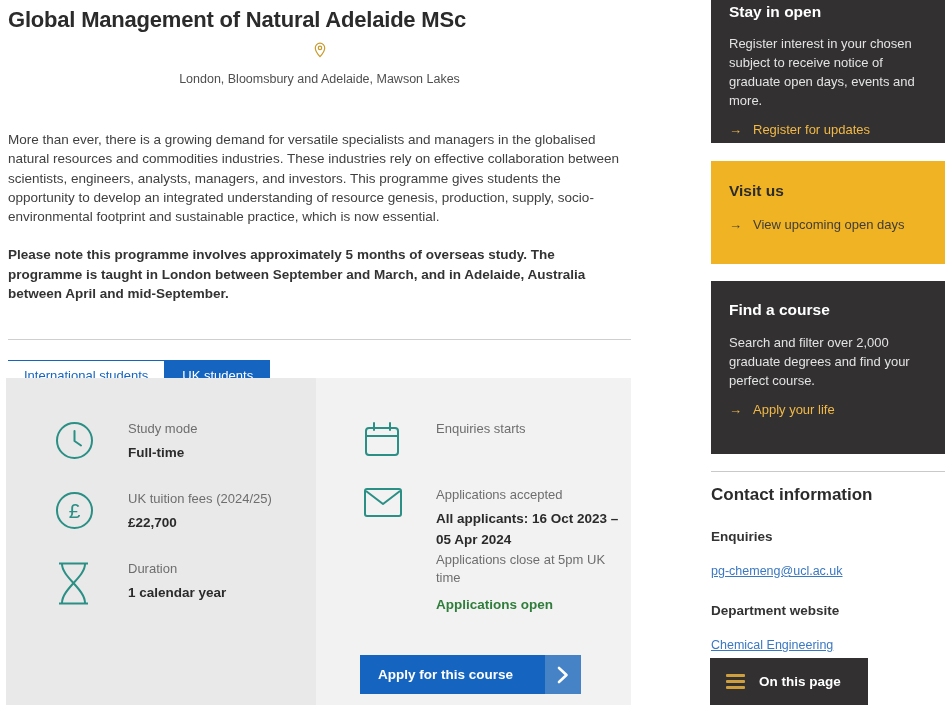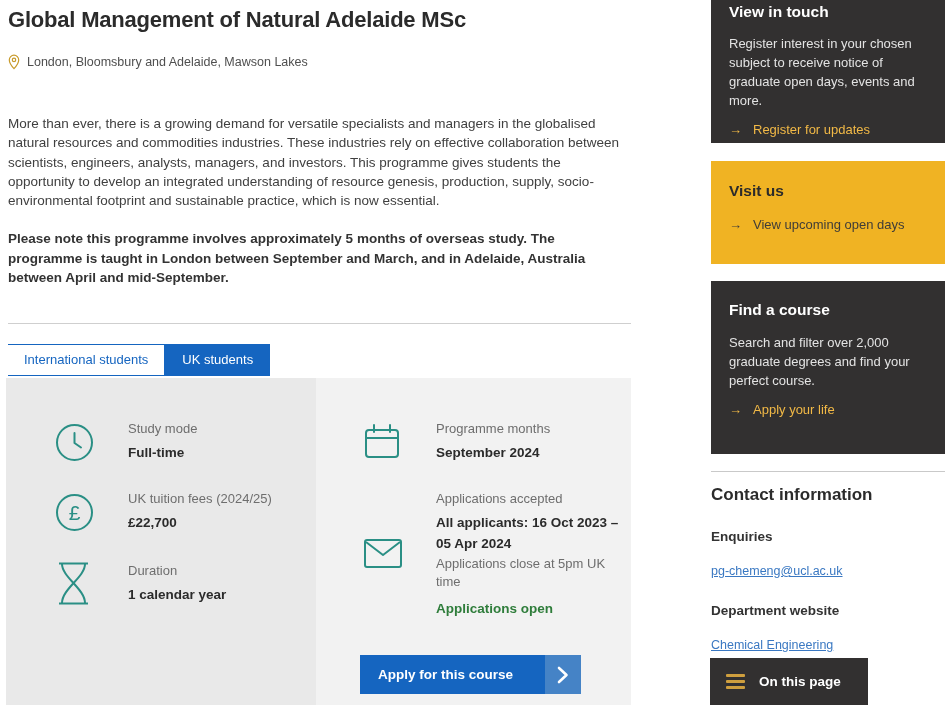--- a/index.html
+++ b/index.html
@@ -3,35 +3,35 @@
 <meta charset="utf-8">
 <style>
   * { margin:0; padding:0; box-sizing:border-box; }
   html,body { background:#fff; }
   body { font-family:"Liberation Sans", sans-serif; }
   .page { position:relative; width:946px; height:705px; background:#fff; overflow:hidden; }
 
   
   .main { position:absolute; left:8px; top:0; width:623px; }
   .page-title { padding-top:7px; font-size:22px; font-weight:bold; color:#2b2b2b; letter-spacing:-0.2px; }
-  .location-row { margin-top:21px; display:flex; align-items:center; gap:7px; font-size:12.5px; color:#4f4f4f; }
+  .location-row { margin-top:9px; display:flex; align-items:center; gap:14px; font-size:12.5px; color:#4f4f4f;flex-direction:column; }
   .intro-para { margin-top:44px; font-size:13.5px; line-height:19.3px; color:#404040; }
   .note-para { margin-top:19px; font-size:13.5px; line-height:19.5px; font-weight:bold; color:#333; }
   .main-divider { margin-top:35px; border:none; border-top:1px solid #cfcfcf; }
 
   .tabs { margin-top:20px; display:flex; }
   .tab { font-size:13px; padding:7px 16px 8px; cursor:pointer; }
   .tab.active { background:#1565c0; color:#fff; border:1px solid #1565c0; }
   .tab.inactive { background:#fff; color:#1565c0; border:1px solid #1565c0; border-left:none; }
 
   
   .panel { position:absolute; left:6px; top:378px; width:625px; height:327px; display:flex; }
   .panel-left  { width:310px; background:#e9e9e9; padding:42px 0 0 49px; }
   .panel-right { flex:1; background:#f2f2f2; padding:42px 0 0 47px; position:relative; }
-  .info-item { display:flex; margin-bottom:27px;align-items:center; }
+  .info-item { display:flex; margin-bottom:27px; }
   .info-icon { width:73px; flex:none; padding-top:1px; }
   .info-text { width:186px; }
   .info-label { font-size:13px; color:#6e6e6e; line-height:17px; }
   .info-value { margin-top:5px; font-size:13.5px; line-height:21px; font-weight:bold; color:#2b2b2b; }
   .info-detail { margin-top:1px; font-size:13px; line-height:18px; color:#6e6e6e; }
   .info-status { margin-top:10px; font-size:13.5px; font-weight:bold; color:#2f7d3b; }
 
   .apply-btn { position:absolute; left:44px; top:277px; width:221px; height:39px; display:flex; cursor:pointer; }
   .apply-btn-label { flex:1; background:#1565c0; color:#fff; font-size:13.5px; font-weight:bold; display:flex; align-items:center; padding-left:18px; }
   .apply-btn-chevron { width:36px; background:#4583c6; display:flex; align-items:center; justify-content:center; }
@@ -151,22 +151,21 @@
       <div class="info-item">
         <span class="info-icon">
           <svg width="38" height="38" viewBox="0 0 38 38">
             <rect x="3" y="7" width="32" height="27" rx="3" fill="none" stroke="#2a8f85" stroke-width="2"></rect>
             <line x1="3" y1="15" x2="35" y2="15" stroke="#2a8f85" stroke-width="2"></line>
             <line x1="11" y1="2" x2="11" y2="9" stroke="#2a8f85" stroke-width="2" stroke-linecap="round"></line>
             <line x1="27" y1="2" x2="27" y2="9" stroke="#2a8f85" stroke-width="2" stroke-linecap="round"></line>
           </svg>
         </span>
         <div class="info-text">
-          <div class="info-label">Programme months</div>
-          <div class="info-value">September 2024</div>
+          <div class="info-label">Enquiries starts</div>
         </div>
       </div>
 
       <div class="info-item">
         <span class="info-icon">
           <svg width="40" height="31" viewBox="0 0 40 31">
             <rect x="2" y="2" width="36" height="27" rx="2" fill="none" stroke="#2a8f85" stroke-width="2"></rect>
             <polyline points="3,4 20,17 37,4" fill="none" stroke="#2a8f85" stroke-width="2" stroke-linejoin="round"></polyline>
           </svg>
         </span>
@@ -185,21 +184,21 @@
             <polyline points="2,2 9.5,9 2,16" fill="none" stroke="#ffffff" stroke-width="2.6" stroke-linecap="round" stroke-linejoin="round"></polyline>
           </svg>
         </div>
       </div>
     </div>
   </div>
 
   <div class="sidebar">
 
     <div class="side-box dark box-stay">
-      <h2>View in touch</h2>
+      <h2>Stay in open</h2>
       <p class="box-text">Register interest in your chosen subject to receive notice of graduate open days, events and more.</p>
       <div class="box-link">
         <span class="arrow">→</span>
         <span>Register for updates</span>
       </div>
     </div>
 
     <div class="side-box yellow box-visit">
       <h2>Visit us</h2>
       <div class="box-link">

